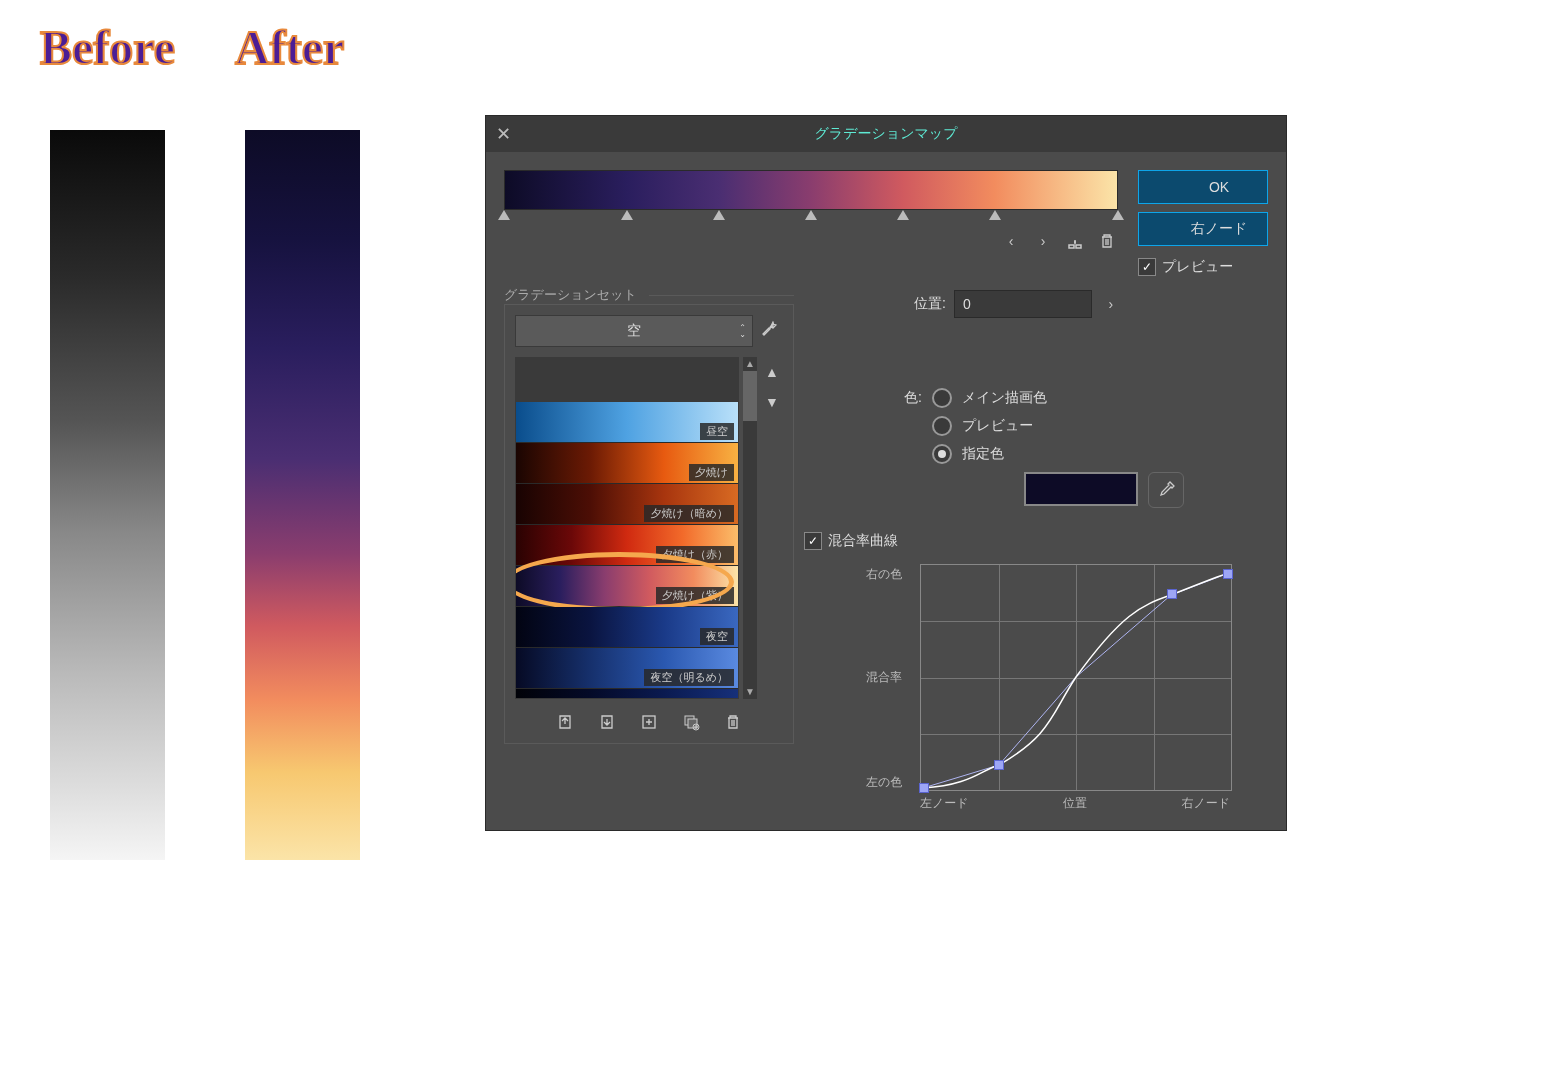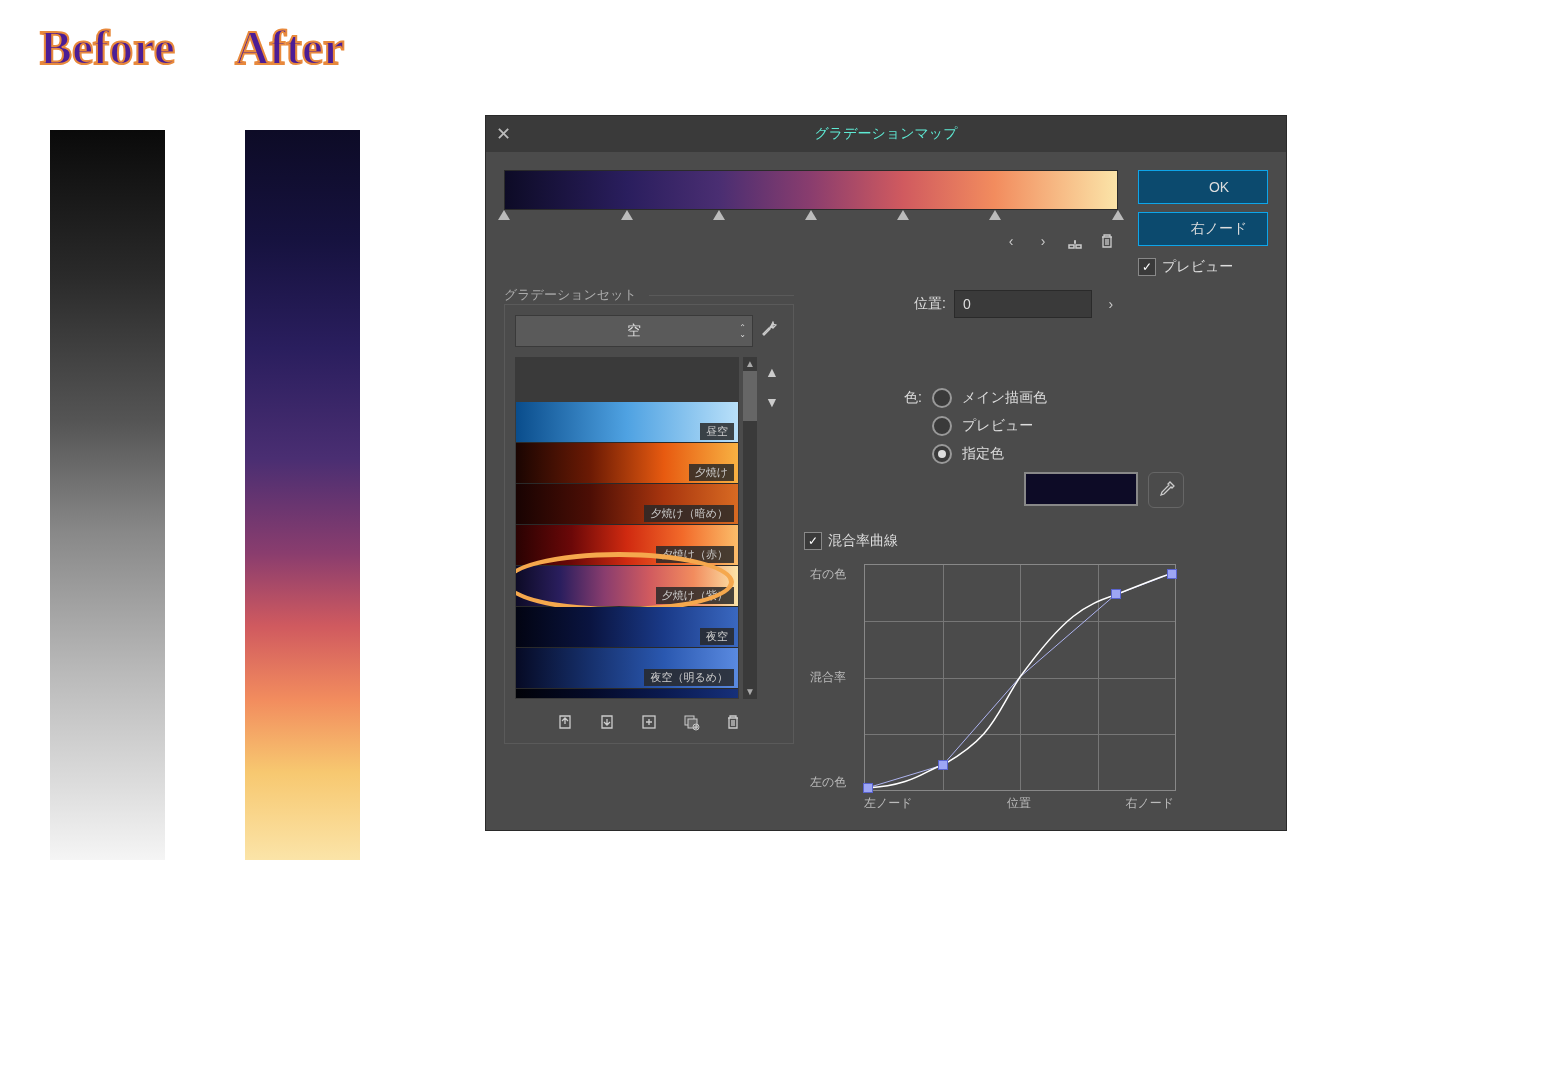--- a/index.html
+++ b/index.html
@@ -626,21 +626,21 @@
                 </svg>
             </div>
           </div>
         </div>
 
         <div class="curve-section">
           <div class="curve-check">
             <div class="checkbox">✓</div>
             <span>混合率曲線</span>
           </div>
-          <div class="curve-graph" style="margin-left:40px;">
+          <div class="curve-graph" style="margin-left:96px;">
             <span class="axis-label" style="left:-54px;top:2px">右の色</span>
             <span class="axis-label" style="left:-54px;top:105px">混合率</span>
             <span class="axis-label" style="left:-54px;top:210px">左の色</span>
             <div class="curve-grid">
               <div class="grid-v" style="left:25%"></div>
               <div class="grid-v" style="left:50%"></div>
               <div class="grid-v" style="left:75%"></div>
               <div class="grid-h" style="top:25%"></div>
               <div class="grid-h" style="top:50%"></div>
               <div class="grid-h" style="top:75%"></div>

